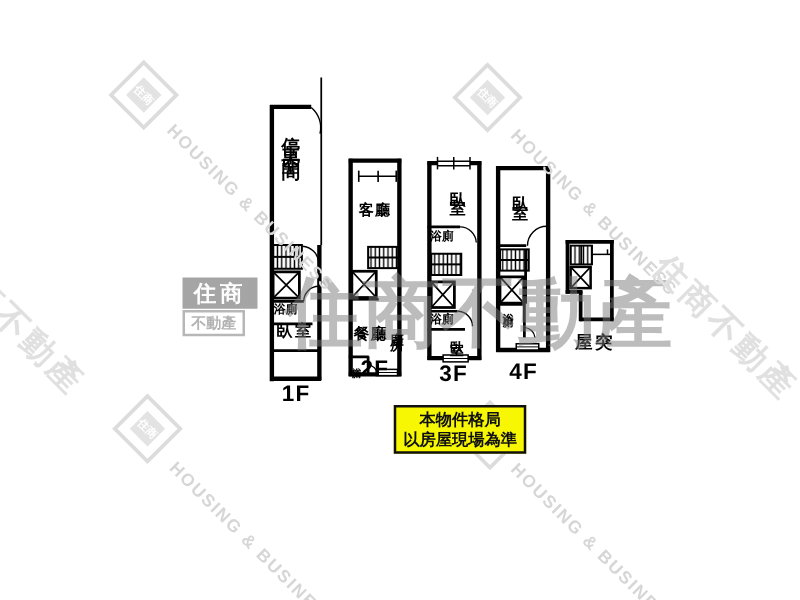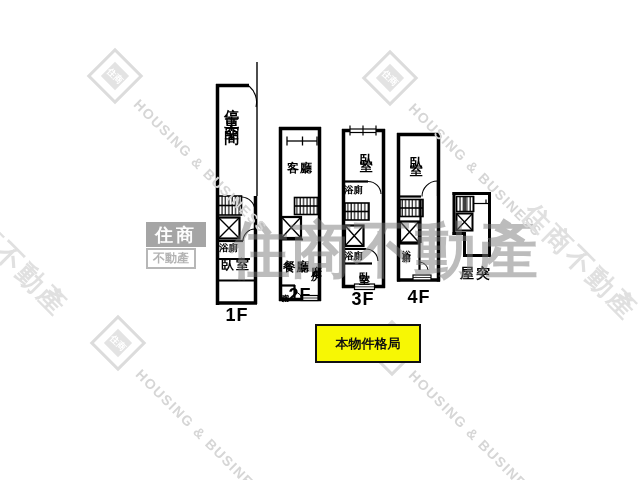--- a/index.html
+++ b/index.html
@@ -192,20 +192,21 @@
   <div class="lbl ctr floor-tag" style="left:347px;top:290px;width:32px;">3F</div>
 
   <div class="lbl vtext" style="left:409px;top:146px;font-size:13px;letter-spacing:6px;height:42px;">臥室</div>
   <div class="lbl vtext" style="left:401px;top:243px;font-size:9px;letter-spacing:2px;height:22px;">浴廁</div>
   <div class="lbl ctr floor-tag" style="left:402px;top:288px;width:34px;">4F</div>
 
   <div class="lbl" style="left:460px;top:266px;font-size:14px;letter-spacing:2px;">屋突</div>
 
   <div class="note">
     <div>本物件格局</div>
+    <div>以房屋現場為準</div>
   </div>
 
   <div class="brand-badge" style="left:146px;top:222px;">
     <div class="bb-top">住商</div>
     <div class="bb-bot">不動產</div>
   </div>
 
   <div class="wm wm-center" style="left:228px;top:208px;">住商不動產</div>
 
   <div class="wm wm-logo" style="left:95px;top:56px;">

